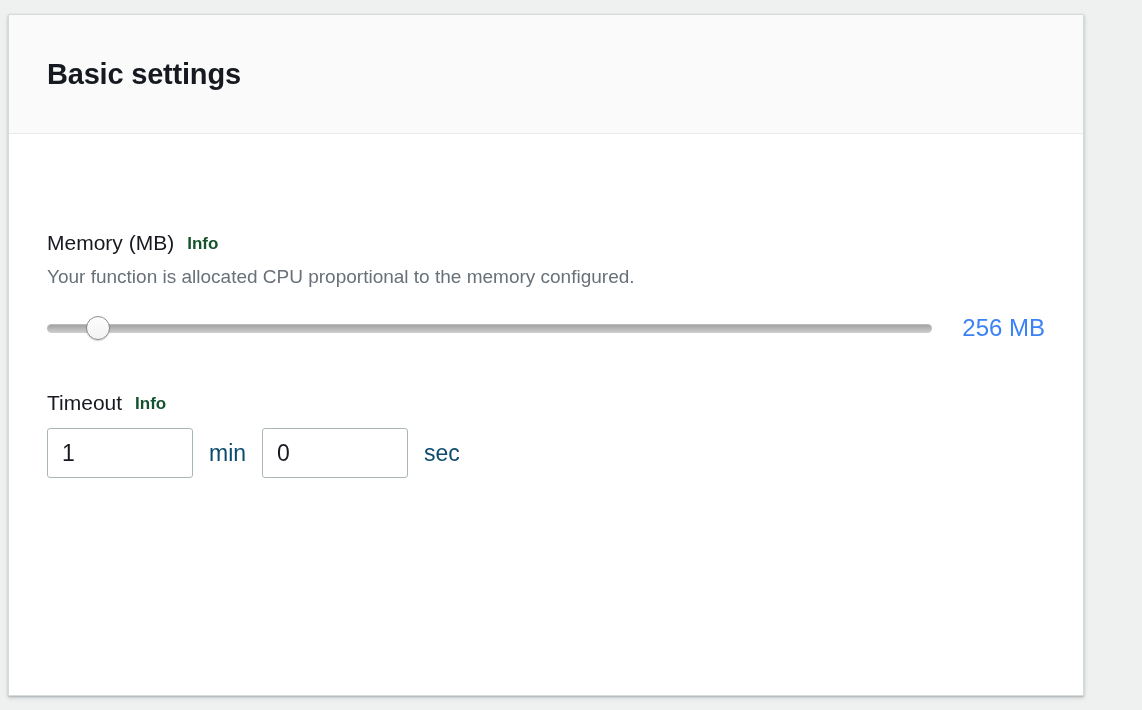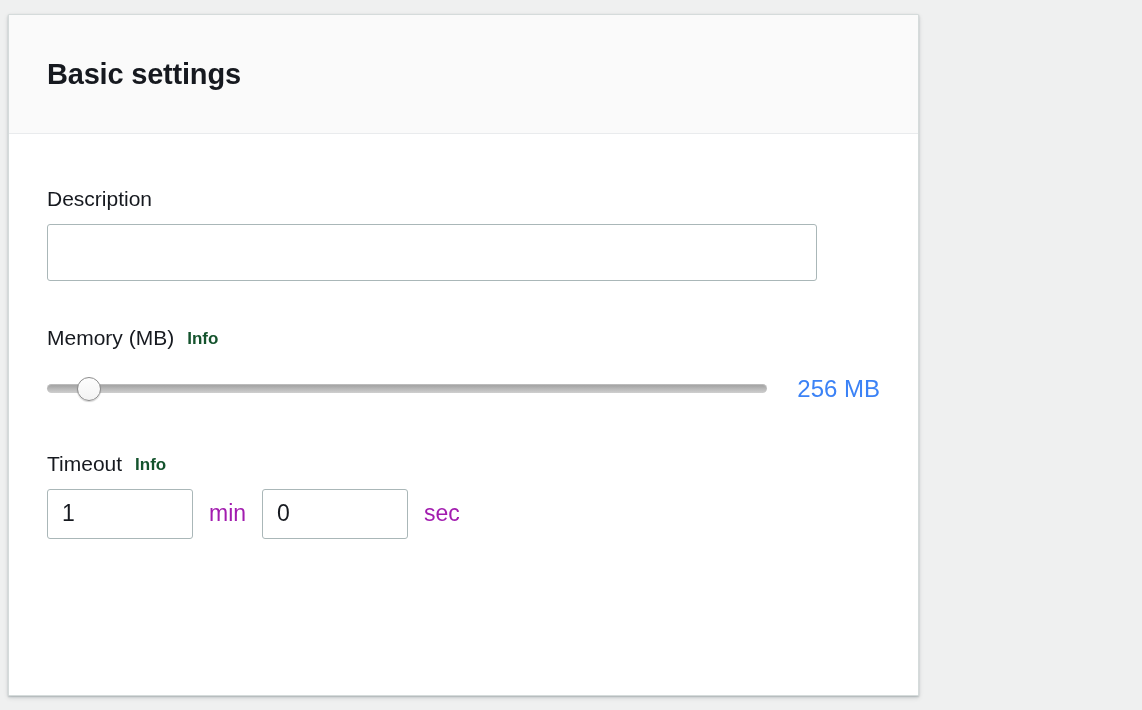--- a/index.html
+++ b/index.html
@@ -12,21 +12,21 @@
     background: #eff0f0;
     font-family: "Liberation Sans", sans-serif;
     -webkit-font-smoothing: antialiased;
     overflow: hidden;
   }
 
   .panel {
     position: absolute;
     left: 8px;
     top: 14px;
-    width: 911px;
+    width: 1076px;
     height: 682px;
     background: #ffffff;
     border: 1px solid #d5dbdb;
     border-radius: 1px;
     box-sizing: border-box;
     box-shadow: 0 1px 2px rgba(0,28,36,0.22), 0 2px 5px rgba(0,28,36,0.12);
   }
 
   .panel-header {
     height: 119px;
@@ -155,48 +155,43 @@
     box-sizing: border-box;
     font-family: "Liberation Sans", sans-serif;
     font-size: 23px;
     color: #16191f;
     padding: 0 14px;
     outline: none;
   }
 
   .unit-label {
     font-size: 23px;
-    color: #a21caf;
+    color: #0c4a6e;
     margin: 0 16px;
   }
   .unit-label.last { margin-right: 4px; }
 </style>
 </head>
 <body>
 
 <div class="panel">
 
   <div class="panel-header">
     <div class="panel-title">Basic settings</div>
   </div>
 
   <div class="panel-body">
 
-    <div>
-      <div class="field-label">
-        <span>Description</span>
-      </div>
-      <input class="text-input" type="text" value="" style="">
-    </div>
 
     <div class="memory-block">
       <div class="field-label">
         <span>Memory (MB)</span>
         <span class="info-link">Info</span>
       </div>
+      <div class="field-desc">Your function is allocated CPU proportional to the memory configured.</div>
 
       <div class="slider-row">
         <div class="slider-wrap">
           <div class="slider-track"></div>
           <div class="slider-thumb" style="left: 5.8%;"></div>
         </div>
         <div class="slider-value">256 MB</div>
       </div>
     </div>
 

